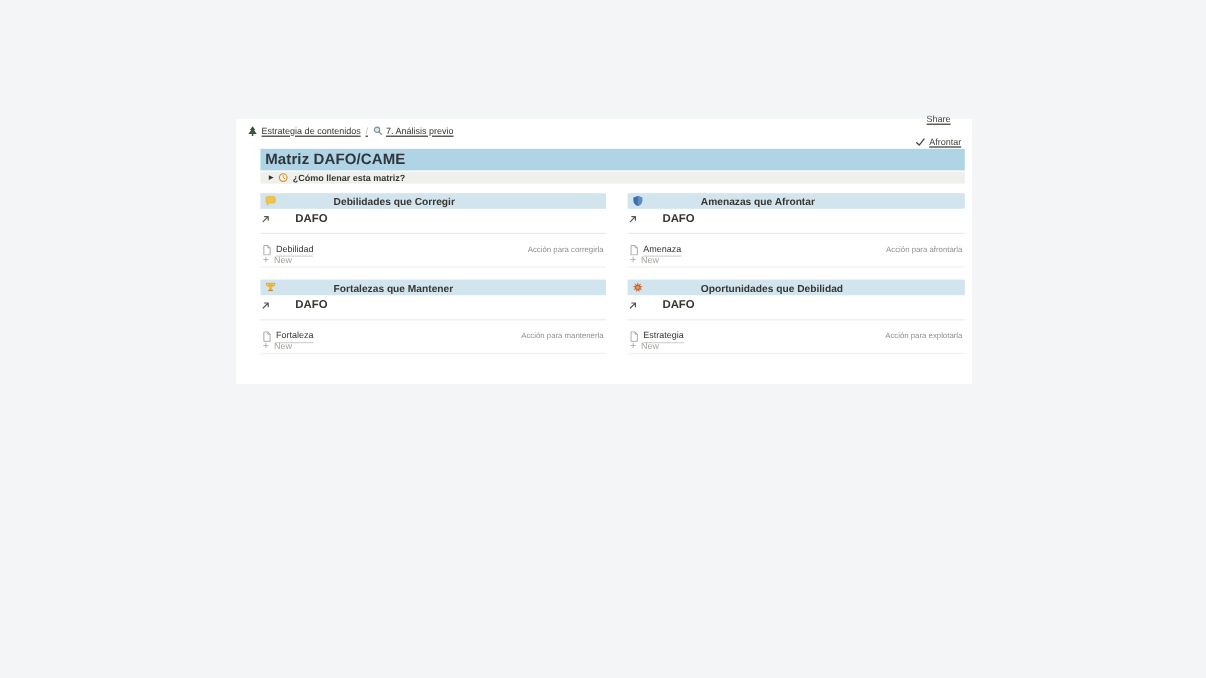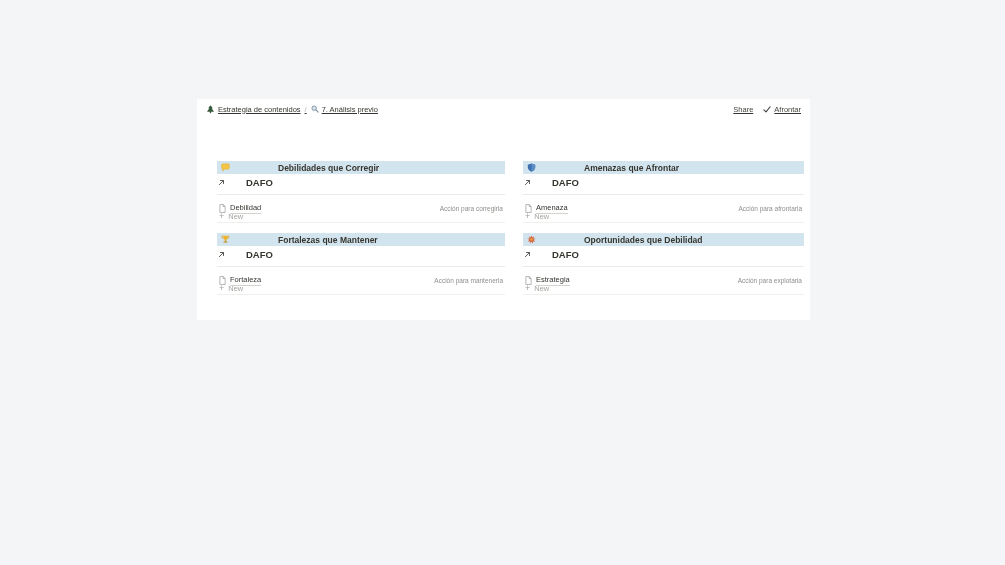--- a/index.html
+++ b/index.html
@@ -17,21 +17,21 @@
   }
   
   .topbar {
     position:absolute; left:0; top:0; width:100%; height:20px;
     display:flex; align-items:center; justify-content:space-between;
     padding:0 9px; font-size:7.5px; color:#37352f;text-decoration:underline;
   }
   .crumbs { display:flex; align-items:center; gap:4px; }
   .crumb { display:flex; align-items:center; gap:3px; cursor:pointer; }
   .crumb-sep { color:#b5b4b0; }
-  .top-actions { display:flex; align-items:center; gap:10px; color:#45443f; }
+  .top-actions { display:flex; align-items:center; gap:10px; color:#45443f;flex-direction:column; }
   .top-btn { display:flex; align-items:center; gap:3px; cursor:pointer; }
   .ic { display:inline-flex; align-items:center; justify-content:center; line-height:0; }
   
   .title-bar {
     position:absolute; left:20px; top:25px; width:587px; height:18px;
     background:#aed4e6; display:flex; align-items:center; padding:0 4px;
   }
   .title-text { font-size:12.5px; font-weight:bold; color:#31353a; letter-spacing:0.1px; }
   .toggle-row {
     position:absolute; left:20px; top:44px; width:587px; height:10px;
@@ -115,21 +115,34 @@
         <span class="ic">
           <svg width="8" height="7" viewBox="0 0 10 9">
               <polyline points="1,5 3.8,7.6 9,1" fill="none" stroke="#45443f" stroke-width="1.4" stroke-linecap="round" stroke-linejoin="round"></polyline>
             </svg>
         </span>
         <span>Afrontar</span>
       </span>
     </div>
   </div>
 
-
+  <div class="title-bar">
+    <span class="title-text">Matriz DAFO/CAME</span>
+  </div>
+
+  <div class="toggle-row">
+    <span class="tri"></span>
+    <span class="ic">
+      <svg width="8" height="8" viewBox="0 0 10 10">
+          <circle cx="5" cy="5" r="4" fill="#faf4e6" stroke="#dd8f2d" stroke-width="1.2"></circle>
+          <path d="M5 2.8 V5 L6.6 6.2" fill="none" stroke="#dd8f2d" stroke-width="1" stroke-linecap="round"></path>
+        </svg>
+    </span>
+    <span class="toggle-label">¿Cómo llenar esta matriz?</span>
+  </div>
 
   <section class="quadrant q0">
     <div class="q-header">
       <span class="ic">
         <svg width="9" height="9" viewBox="0 0 11 11">
             <path d="M2.5 1 h6 a1.8 1.8 0 0 1 1.8 1.8 v3 a1.8 1.8 0 0 1 -1.8 1.8 h-4 l-2.6 2.4 l0.3 -2.4 a1.8 1.8 0 0 1 -1.5 -1.8 v-3 a1.8 1.8 0 0 1 1.8 -1.8 z" fill="#f3c445" stroke="#d9a82e" stroke-width="0.5"></path>
           </svg>
       </span>
       <span class="q-title">Debilidades que Corregir</span>
     </div>

